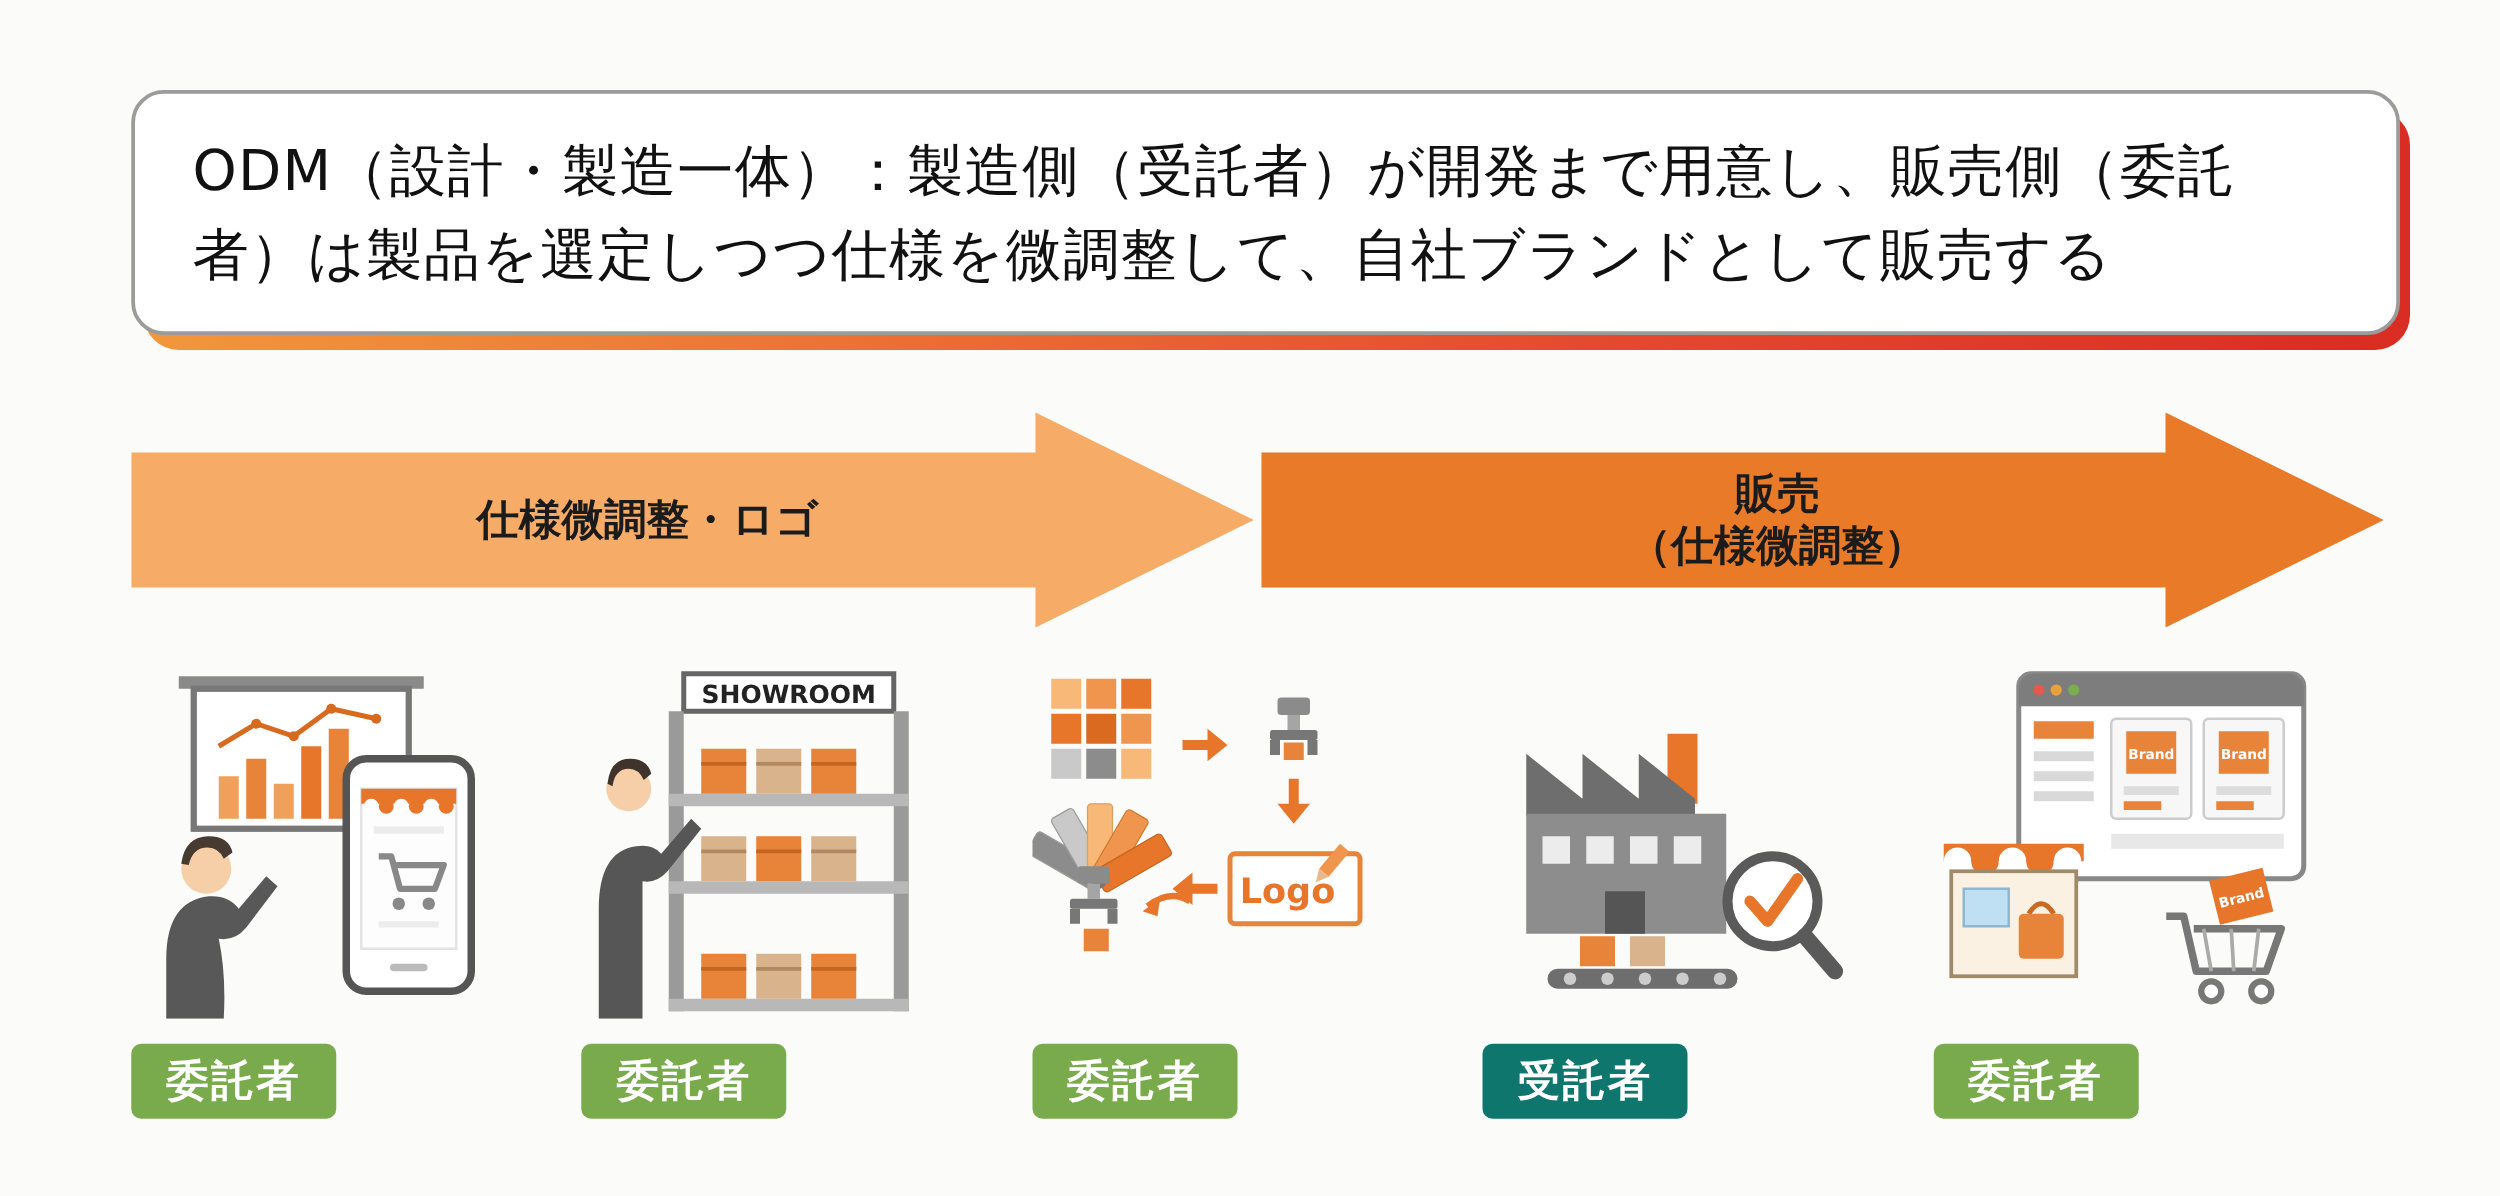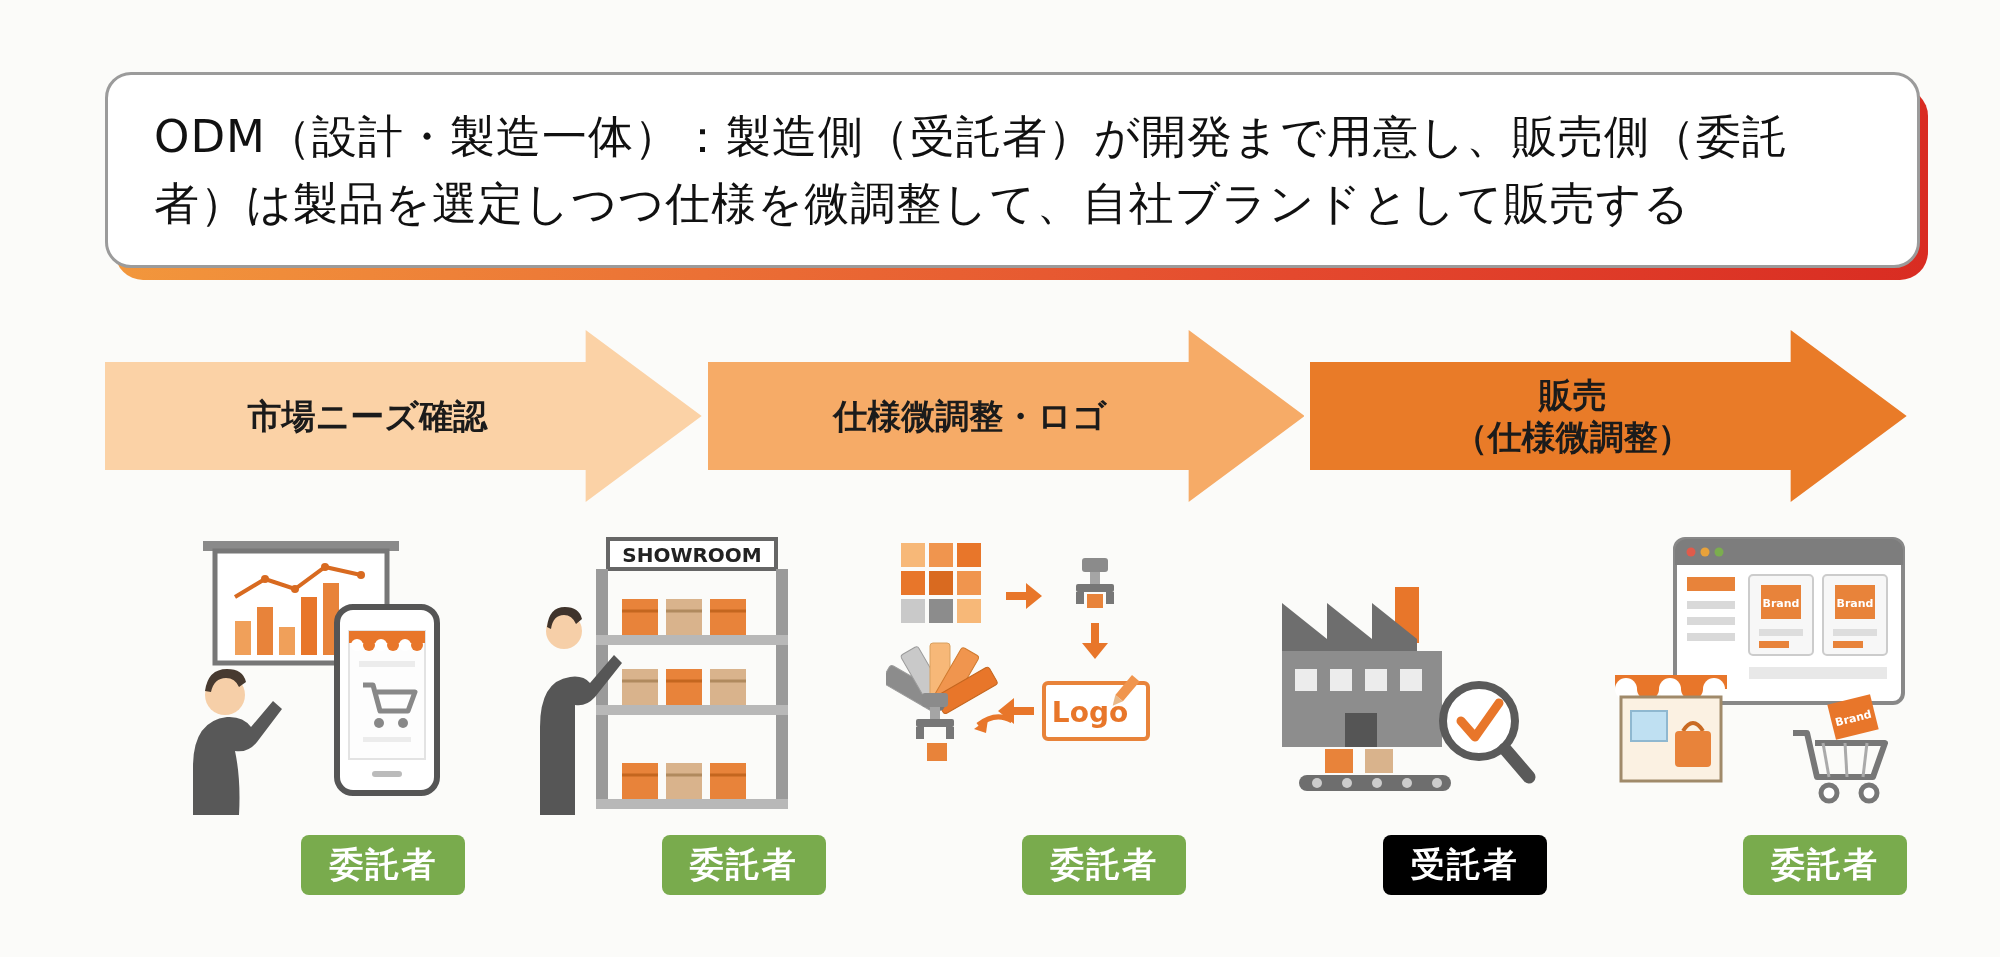--- a/index.html
+++ b/index.html
@@ -35,21 +35,21 @@
   .arrow-label {
     position:absolute; inset:0;
     display:flex; align-items:center; justify-content:center;
     padding-right:72px;
     font-size:34px; font-weight:bold; color:#1b1b1b;
     text-align:center; white-space:pre-line; line-height:1.25;
   }
 
   
   .columns { position:absolute; left:105px; top:535px; width:1802px; display:flex; }
-  .column { flex:1; display:flex; flex-direction:column; align-items:flex-end; }
+  .column { flex:1; display:flex; flex-direction:column; align-items:flex-start; }
   .illus { width:300px; height:280px; }
   .badge {
     margin-top:20px;
     padding:7px 28px;
     border-radius:8px;
     color:#fff; font-size:34px; font-weight:bold;
     letter-spacing:2px;
   }
 </style>
 </head>
@@ -57,26 +57,20 @@
 
 <div class="title-wrap">
   <div class="title-shadow" style="background:linear-gradient(90deg,#f2973c,#e4492e 65%,#d92c22);"></div>
   <div class="title-box">
     <span>ODM（設計・製造一体）：製造側（受託者）が開発まで用意し、販売側（委託者）は製品を選定しつつ仕様を微調整して、自社ブランドとして販売する</span>
   </div>
 </div>
 
 <div class="arrows">
 
-  <div class="arrow">
-    <svg viewBox="0 0 360 172" preserveAspectRatio="none">
-      <polygon points="0,32 290,32 290,0 360,86 290,172 290,140 0,140" fill="#fbd2a6"></polygon>
-    </svg>
-    <div class="arrow-label">市場ニーズ確認</div>
-  </div>
 
 
   <div class="arrow">
     <svg viewBox="0 0 360 172" preserveAspectRatio="none">
       <polygon points="0,32 290,32 290,0 360,86 290,172 290,140 0,140" fill="#f6ab67"></polygon>
     </svg>
     <div class="arrow-label">仕様微調整・ロゴ</div>
   </div>
 
 
@@ -267,21 +261,21 @@
         <circle cx="190" cy="248" r="5" fill="#cccccc"></circle>
         <rect x="78" y="214" width="28" height="24" fill="#e8833a"></rect>
         <rect x="118" y="214" width="28" height="24" fill="#d9b38c"></rect>
       </g>
       <g>
         <circle cx="232" cy="186" r="36" fill="#ffffff" stroke="#5a5a5a" stroke-width="8"></circle>
         <polyline points="214,186 228,202 252,168" fill="none" stroke="#e8762a" stroke-width="9" stroke-linecap="round" stroke-linejoin="round"></polyline>
         <line x1="258" y1="214" x2="282" y2="242" stroke="#5a5a5a" stroke-width="13" stroke-linecap="round"></line>
       </g>
     </svg>
-    <div class="badge" style="background: #000000;">受託者</div>
+    <div class="badge" style="background: #0f766e;">受託者</div>
   </div>
 
   <div class="column">
     <svg class="illus" viewBox="0 0 300 280">
       <g>
         <rect x="68" y="4" width="228" height="164" rx="10" fill="#ffffff" stroke="#888" stroke-width="4"></rect>
         <path d="M68,16 a12,12 0 0 1 12,-12 h204 a12,12 0 0 1 12,12 v14 h-228 z" fill="#7d7d7d"></path>
         <circle cx="84" cy="17" r="4.5" fill="#e05b4b"></circle>
           <circle cx="98" cy="17" r="4.5" fill="#e8a23a"></circle>
           <circle cx="112" cy="17" r="4.5" fill="#7bad4e"></circle>

